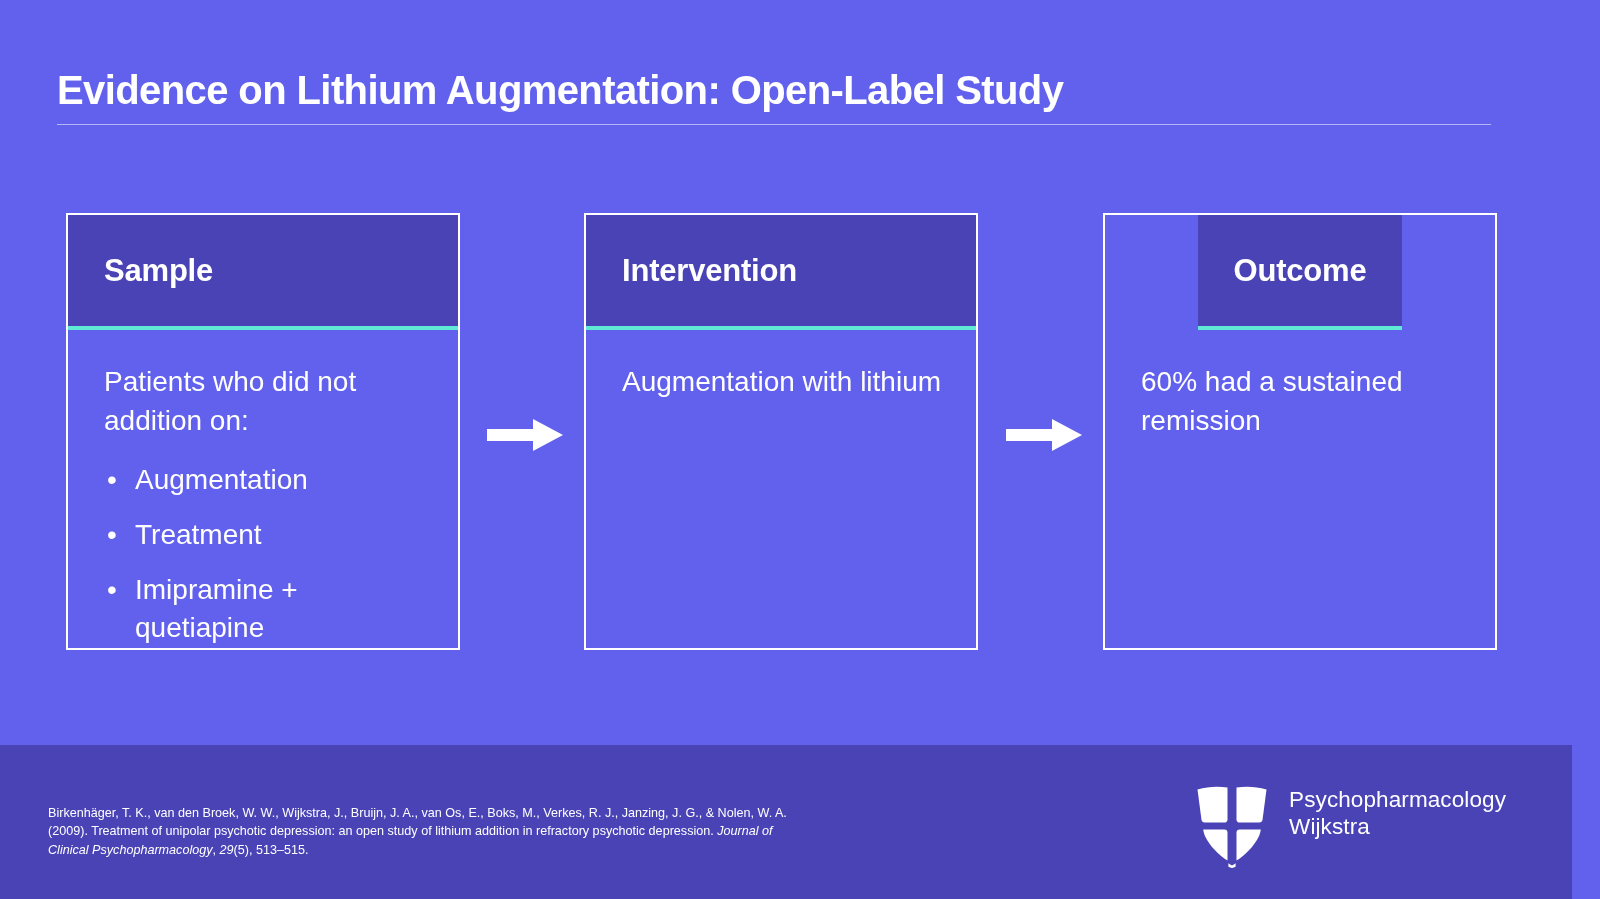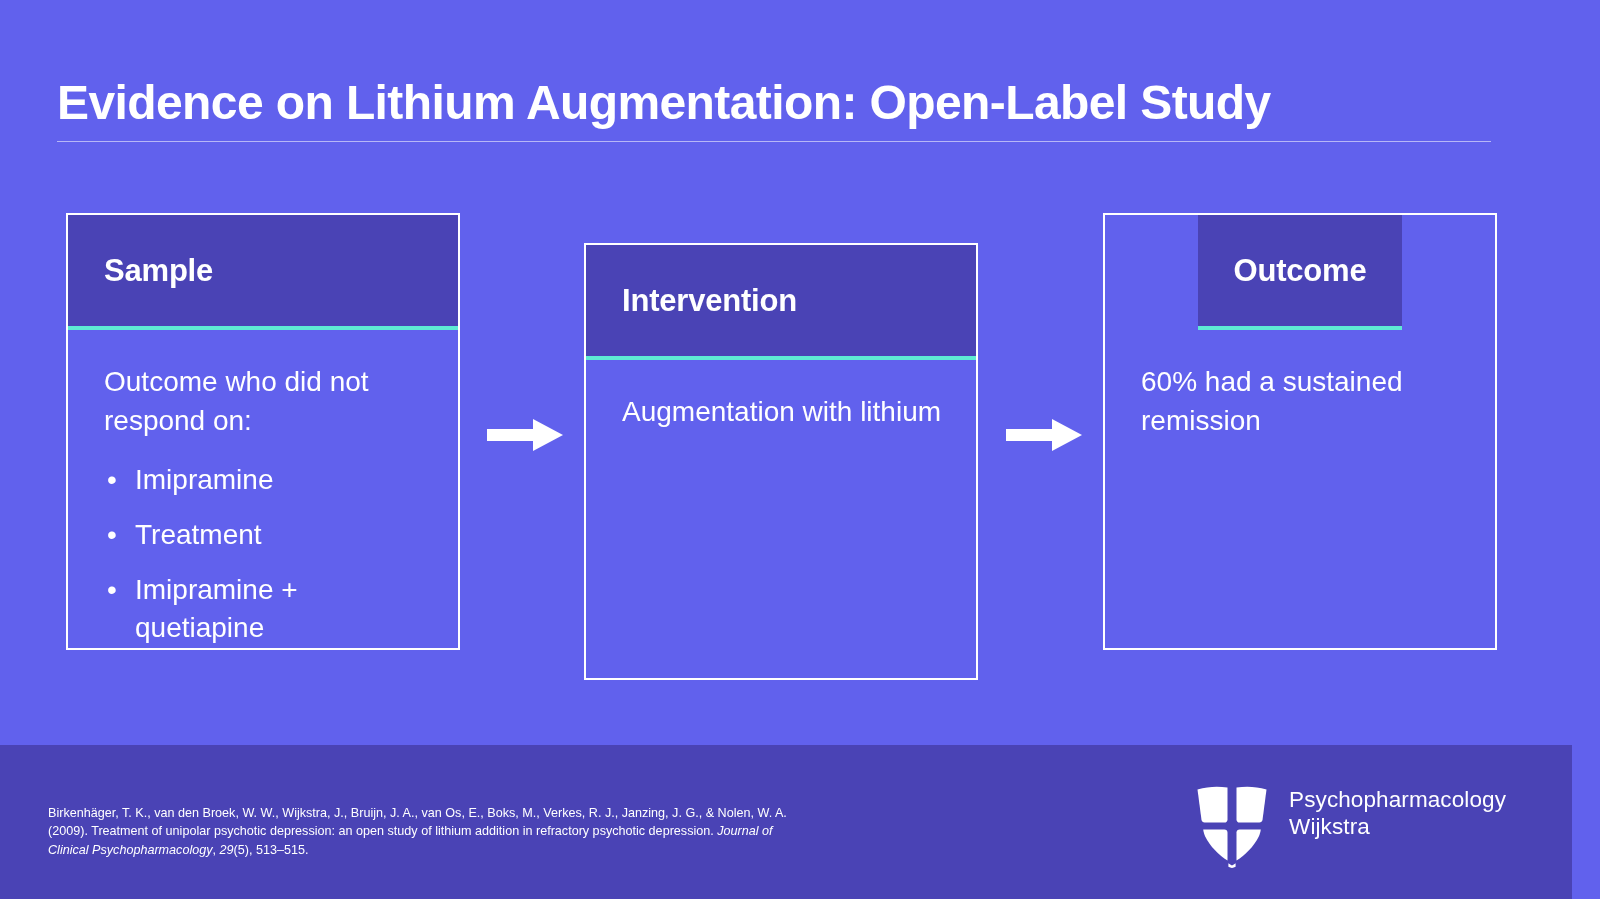--- a/index.html
+++ b/index.html
@@ -14,27 +14,26 @@
     width:1600px; height:899px;
     background:#6161ed;
   }
 
   
   .title-wrap {
     position:absolute;
     left:57px; top:68px; width:1486px;
   }
   .slide-title {
-    font-size:48px;
+    font-size:40px;
     font-weight:bold;
     color:#ffffff;
     letter-spacing:-0.6px;
     line-height:1.12;
     white-space:nowrap;
-    margin-top:8px;
   }
   .title-rule {
     margin-top:11px;
     height:1px;
     width:1434px;
     background:rgba(255,255,255,0.55);
   }
 
   
   .cards {
@@ -45,21 +44,21 @@
   .card {
     position:absolute;
     top:0;
     height:437px;
     border:2px solid #ffffff;
     display:flex;
     flex-direction:column;
     background:#6161ed;
   }
   .card-1 { left:66px;   width:394px; }
-  .card-2 { left:584px;  width:394px;margin-top:30px; }
+  .card-2 { left:584px;  width:394px; }
   .card-3 { left:1103px; width:394px;align-items:center; }
 
   .card-head {
     height:115px;
     background:#4a43b5;
     border-bottom:4px solid #5eead4;
     display:flex;
     align-items:center;
     padding:0 36px;
     flex:0 0 auto;
@@ -154,25 +153,25 @@
     <div class="title-rule"></div>
   </div>
 
   <div class="cards">
 
     <div class="card card-1">
       <div class="card-head">
         <span class="card-head-text">Sample</span>
       </div>
       <div class="card-body">
-        <div class="card-para">Outcome who did not respond on:</div>
+        <div class="card-para">Patients who did not addition on:</div>
         <ul class="bullets">
           <li>
             <span class="dot">•</span>
-            <span>Imipramine</span>
+            <span>Augmentation</span>
           </li>
           <li>
             <span class="dot">•</span>
             <span>Treatment</span>
           </li>
           <li>
             <span class="dot">•</span>
             <span>Imipramine + quetiapine</span>
           </li>
         </ul>

